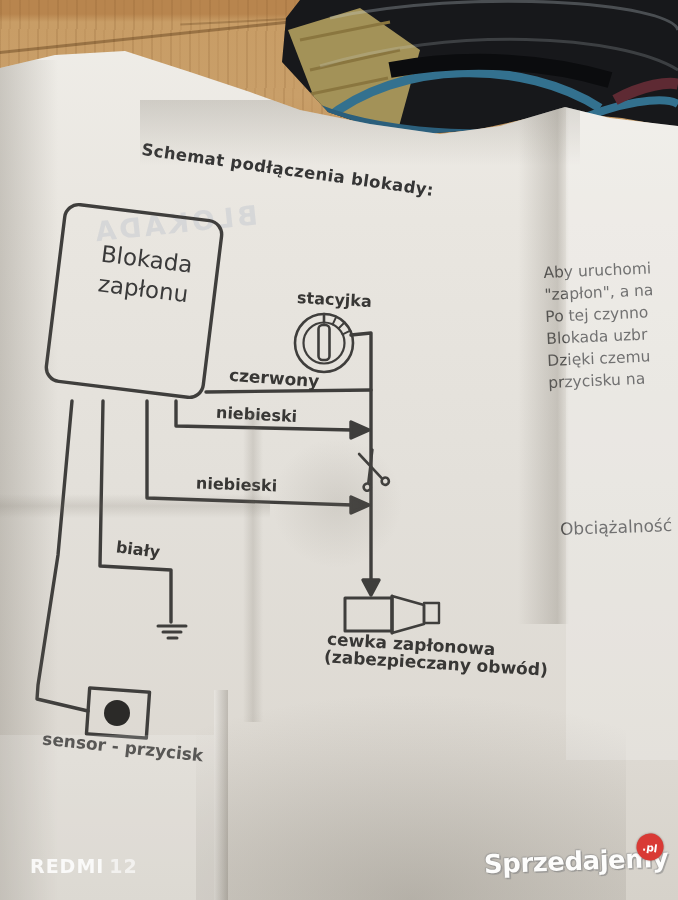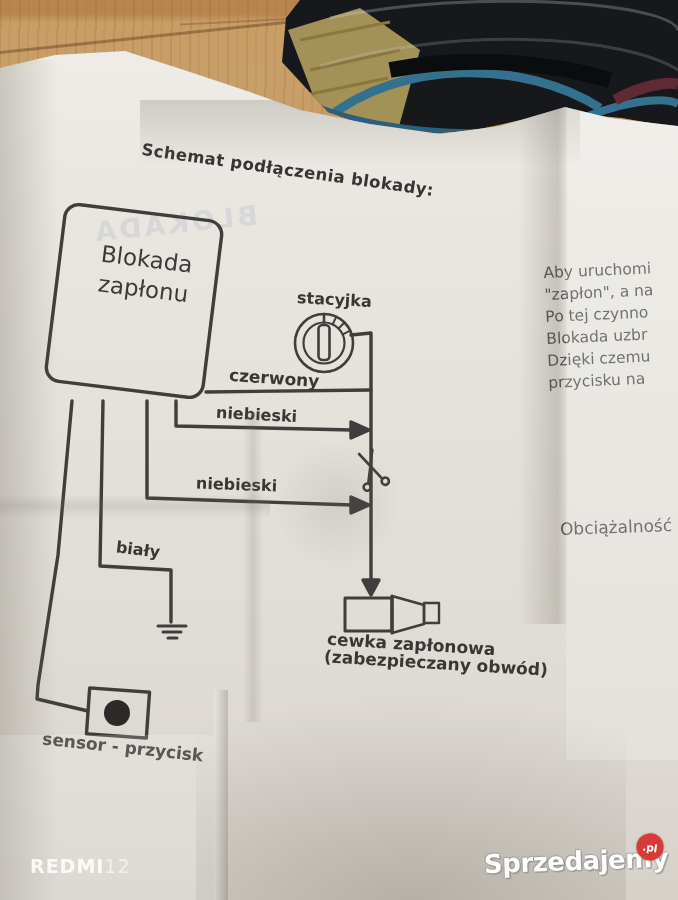--- a/index.html
+++ b/index.html
@@ -56,21 +56,21 @@
 
   #side-note{position:absolute;left:543px;top:262px;transform:rotate(-2.5deg);transform-origin:left top;
     font-size:15.5px;line-height:22px;color:#4a4a4a;white-space:nowrap;}
   #load-note{position:absolute;left:560px;top:517px;transform:rotate(-2deg);
     font-size:17px;color:#4a4a4a;white-space:nowrap;}
 
   #diagram-svg{position:absolute;left:0;top:185px;}
 
   
   #wm-device{position:absolute;left:30px;top:855px;font-size:19px;letter-spacing:1px;color:rgba(255,255,255,.85);font-weight:bold;}
-  #wm-device .model{font-weight:normal;color:rgba(255,255,255,.62);}
+  #wm-device .model{font-weight:bold;color:rgba(255,255,255,.62);margin-left:5px;}
   #wm-site{position:absolute;left:484px;top:846px;transform:rotate(-2deg);}
   #wm-site .name{font-weight:bold;font-size:26px;color:#fdfdfc;letter-spacing:-.5px;
     text-shadow:0 0 2px rgba(110,110,110,.8),1.5px 1.5px 0 rgba(140,140,140,.55),-1px -1px 0 rgba(160,160,160,.4);}
   #wm-badge{position:absolute;left:153px;top:-10px;width:27px;height:27px;border-radius:50%;background:#d93a35;
     color:#fff;font-weight:bold;font-size:10.5px;display:flex;align-items:center;justify-content:center;transform:rotate(10deg);
     box-shadow:0 0 2px rgba(80,30,30,.6);}
 </style>
 </head>
 <body>
 

